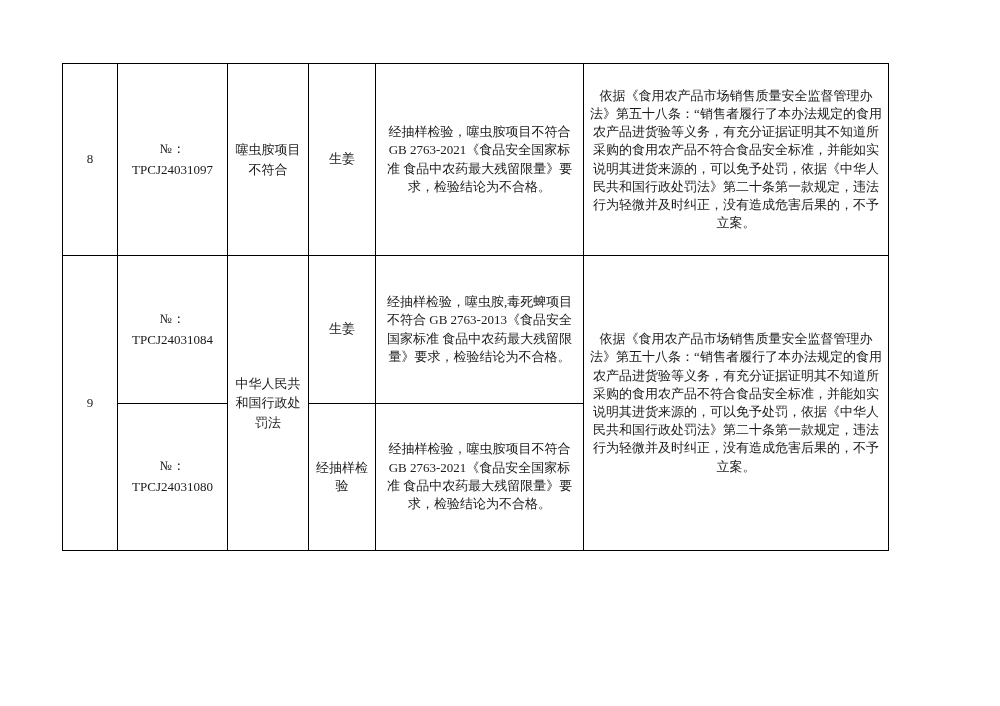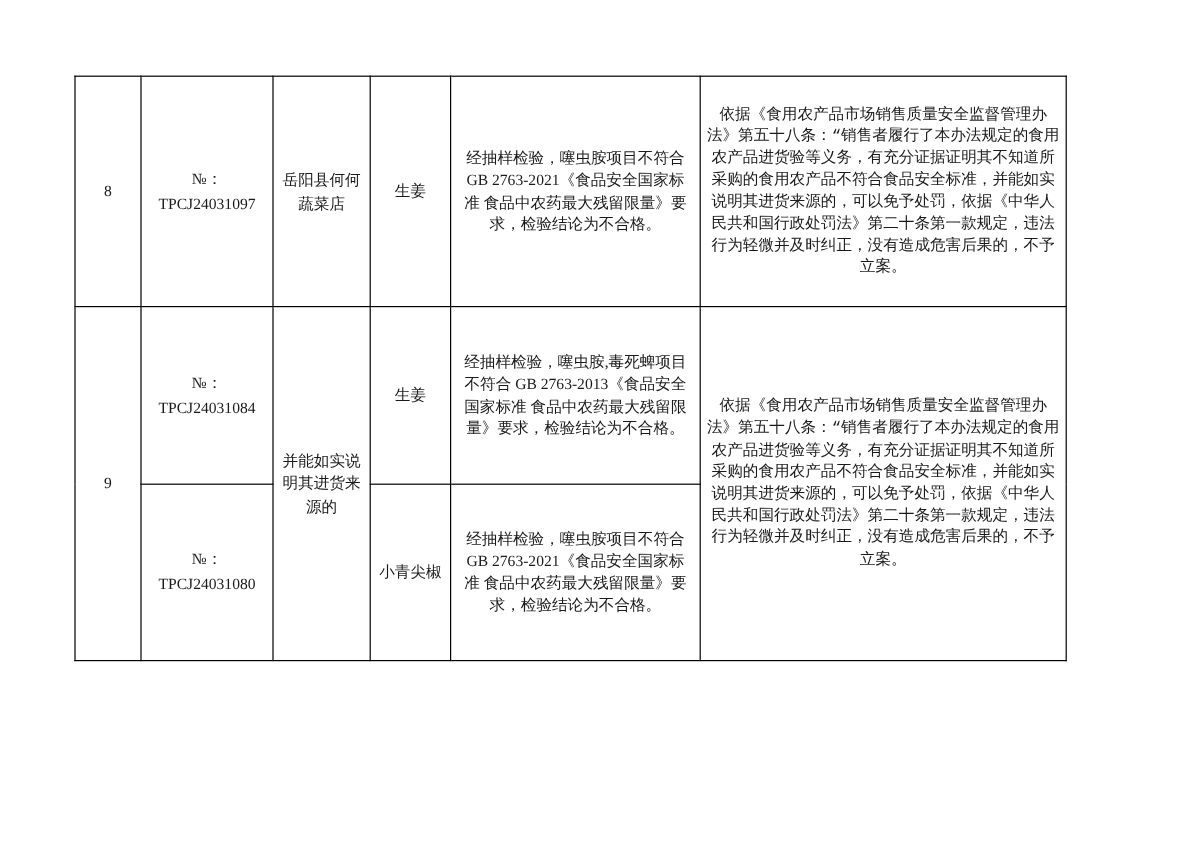--- a/index.html
+++ b/index.html
@@ -46,21 +46,20 @@
     padding: 0 8px;
     text-align: justify;
     text-align-last: center;
     line-height: 1.42;
   }
   td.cell-legal {
     padding: 0 3px;
     text-align: justify;
     text-align-last: center;
     line-height: 1.40;
-    font-family: Liberation Mono, monospace;
   }
   .sample-label, .sample-id { display: block; text-align: center; }
 </style>
 </head>
 <body>
 
 <div class="page">
   <table class="doc-table">
     <colgroup>
       <col style="width:55px">
@@ -71,41 +70,41 @@
       <col style="width:305px">
     </colgroup>
 
     <tbody>
         <tr class="row-8">
       <td class="cell-num">8</td>
       <td class="cell-sample">
         <span class="sample-label">№：</span>
         <span class="sample-id">TPCJ24031097</span>
       </td>
-      <td class="cell-store">岳阳县何何蔬菜店</td>
+      <td class="cell-store">噻虫胺项目不符合</td>
       <td class="cell-product">生姜</td>
       <td class="cell-result">经抽样检验，噻虫胺项目不符合 GB 2763-2021《食品安全国家标准 食品中农药最大残留限量》要求，检验结论为不合格。</td>
       <td class="cell-legal">依据《食用农产品市场销售质量安全监督管理办法》第五十八条：“销售者履行了本办法规定的食用农产品进货验等义务，有充分证据证明其不知道所采购的食用农产品不符合食品安全标准，并能如实说明其进货来源的，可以免予处罚，依据《中华人民共和国行政处罚法》第二十条第一款规定，违法行为轻微并及时纠正，没有造成危害后果的，不予立案。</td>
     </tr>
 
     <tr class="row-9a">
       <td class="cell-num" rowspan="2">9</td>
       <td class="cell-sample">
         <span class="sample-label">№：</span>
         <span class="sample-id">TPCJ24031084</span>
       </td>
-      <td class="cell-store" rowspan="2">并能如实说明其进货来源的</td>
+      <td class="cell-store" rowspan="2">中华人民共和国行政处罚法</td>
       <td class="cell-product">生姜</td>
       <td class="cell-result">经抽样检验，噻虫胺,毒死蜱项目不符合 GB 2763-2013《食品安全国家标准 食品中农药最大残留限量》要求，检验结论为不合格。</td>
       <td class="cell-legal" rowspan="2">依据《食用农产品市场销售质量安全监督管理办法》第五十八条：“销售者履行了本办法规定的食用农产品进货验等义务，有充分证据证明其不知道所采购的食用农产品不符合食品安全标准，并能如实说明其进货来源的，可以免予处罚，依据《中华人民共和国行政处罚法》第二十条第一款规定，违法行为轻微并及时纠正，没有造成危害后果的，不予立案。</td>
     </tr>
 
     <tr class="row-9b">
       <td class="cell-sample">
         <span class="sample-label">№：</span>
         <span class="sample-id">TPCJ24031080</span>
       </td>
-      <td class="cell-product">小青尖椒</td>
+      <td class="cell-product">经抽样检验</td>
       <td class="cell-result">经抽样检验，噻虫胺项目不符合 GB 2763-2021《食品安全国家标准 食品中农药最大残留限量》要求，检验结论为不合格。</td>
     </tr>
   </tbody>
     </table>
 </div>
 
 </body></html>

